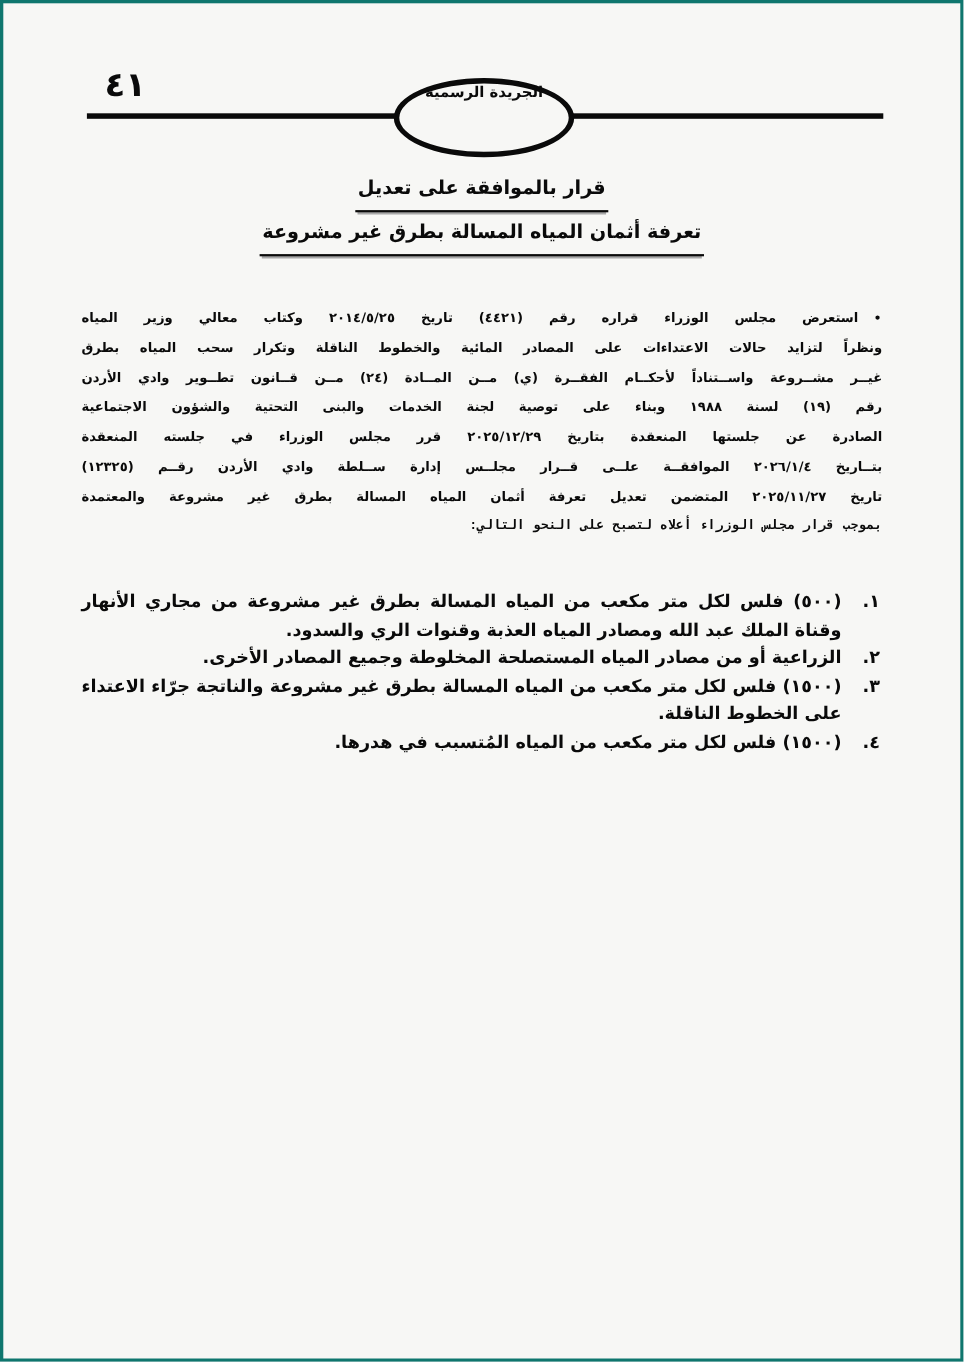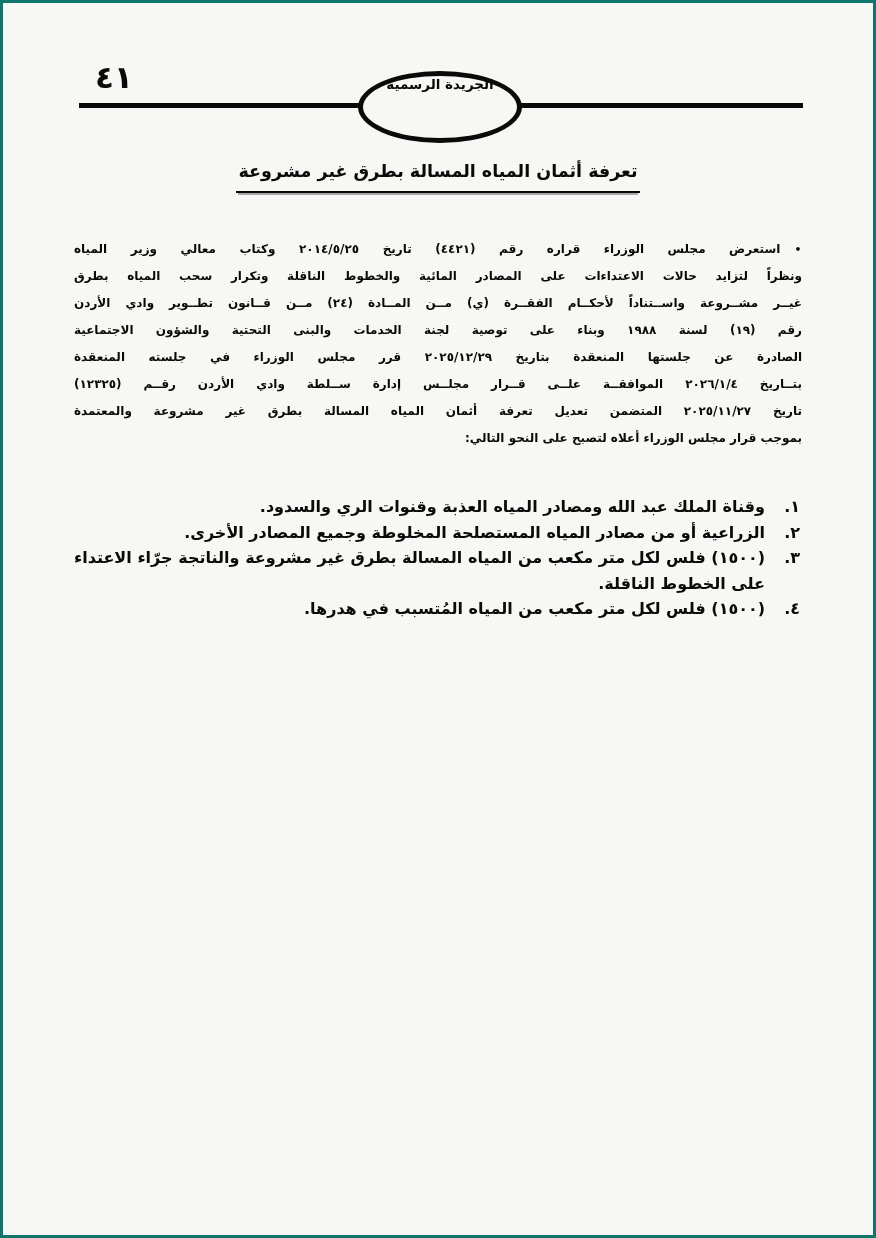--- a/index.html
+++ b/index.html
@@ -39,57 +39,59 @@
   }
   .title { text-align: center; font-size: 17.5px; line-height: 37px; }
   .title .u {
     display: inline-block;
     padding: 0 2px 1px 2px;
     border-bottom: 2px solid #0a0a0a;
     box-shadow: 0 4px 0 -2px #a8a8a8;
   }
   .para { margin-top: 43px; font-size: 12px; line-height: 27px; }
   .pline { text-align: justify; text-align-last: justify; text-justify: inter-word; }
-  .pline.last { text-align: left; text-align-last: right; }
+  .pline.last { text-align: left; text-align-last: right; font-family: Liberation Mono, monospace; }
   .blt { display: inline-block; margin-left: 14px; transform: scale(0.9); }
   .list { margin-top: 42px; font-size: 16px; line-height: 25.5px; }
   .litem { position: relative; padding-right: 37px; }
   .lnum { position: absolute; right: 2px; top: 0; }
   .lline { text-align: justify; text-align-last: justify; text-justify: inter-word; }
   .lline.last { text-align: right; text-align-last: right; }
 </style>
 </head>
 <body>
 
 <div class="page">
   <div class="page-number">٤١</div>
   <div class="header-rule"></div>
   <div class="seal">
     <span class="seal-label">الجريدة الرسمية</span>
   </div>
 
   <div class="content">
     <div class="title">
+      <div><span class="u">قرار بالموافقة على تعديل</span></div>
       <div><span class="u">تعرفة أثمان المياه المسالة بطرق غير مشروعة</span></div>
     </div>
 
     <div class="para">
         <div class="pline"><span class="blt">•</span><span>استعرض مجلس الوزراء قراره رقم (٤٤٢١) تاريخ ٢٠١٤/٥/٢٥ وكتاب معالي وزير المياه</span></div>
         <div class="pline">ونظراً لتزايد حالات الاعتداءات على المصادر المائية والخطوط الناقلة وتكرار سحب المياه بطرق</div>
         <div class="pline">غيــر مشــروعة واســتناداً لأحكــام الفقــرة (ي) مــن المــادة (٢٤) مــن قــانون تطــوير وادي الأردن</div>
         <div class="pline">رقم (١٩) لسنة ١٩٨٨ وبناء على توصية لجنة الخدمات والبنى التحتية والشؤون الاجتماعية</div>
         <div class="pline">الصادرة عن جلستها المنعقدة بتاريخ ٢٠٢٥/١٢/٢٩ قرر مجلس الوزراء في جلسته المنعقدة</div>
         <div class="pline">بتــاريخ ٢٠٢٦/١/٤ الموافقــة علــى قــرار مجلــس إدارة ســلطة وادي الأردن رقــم (١٢٣٢٥)</div>
         <div class="pline">تاريخ ٢٠٢٥/١١/٢٧ المتضمن تعديل تعرفة أثمان المياه المسالة بطرق غير مشروعة والمعتمدة</div>
         <div class="pline last">بموجب قرار مجلس الوزراء أعلاه لتصبح على النحو التالي:</div>
       </div>
 
     <div class="list">
         <div class="litem">
           <span class="lnum">١.</span>
+          <div class="lline">(٥٠٠) فلس لكل متر مكعب من المياه المسالة بطرق غير مشروعة من مجاري الأنهار</div>
           <div class="lline last">وقناة الملك عبد الله ومصادر المياه العذبة وقنوات الري والسدود.</div>
         </div>
         <div class="litem">
           <span class="lnum">٢.</span>
           <div class="lline last">الزراعية أو من مصادر المياه المستصلحة المخلوطة وجميع المصادر الأخرى.</div>
         </div>
         <div class="litem">
           <span class="lnum">٣.</span>
           <div class="lline">(١٥٠٠) فلس لكل متر مكعب من المياه المسالة بطرق غير مشروعة والناتجة جرّاء الاعتداء</div>
           <div class="lline last">على الخطوط الناقلة.</div>

